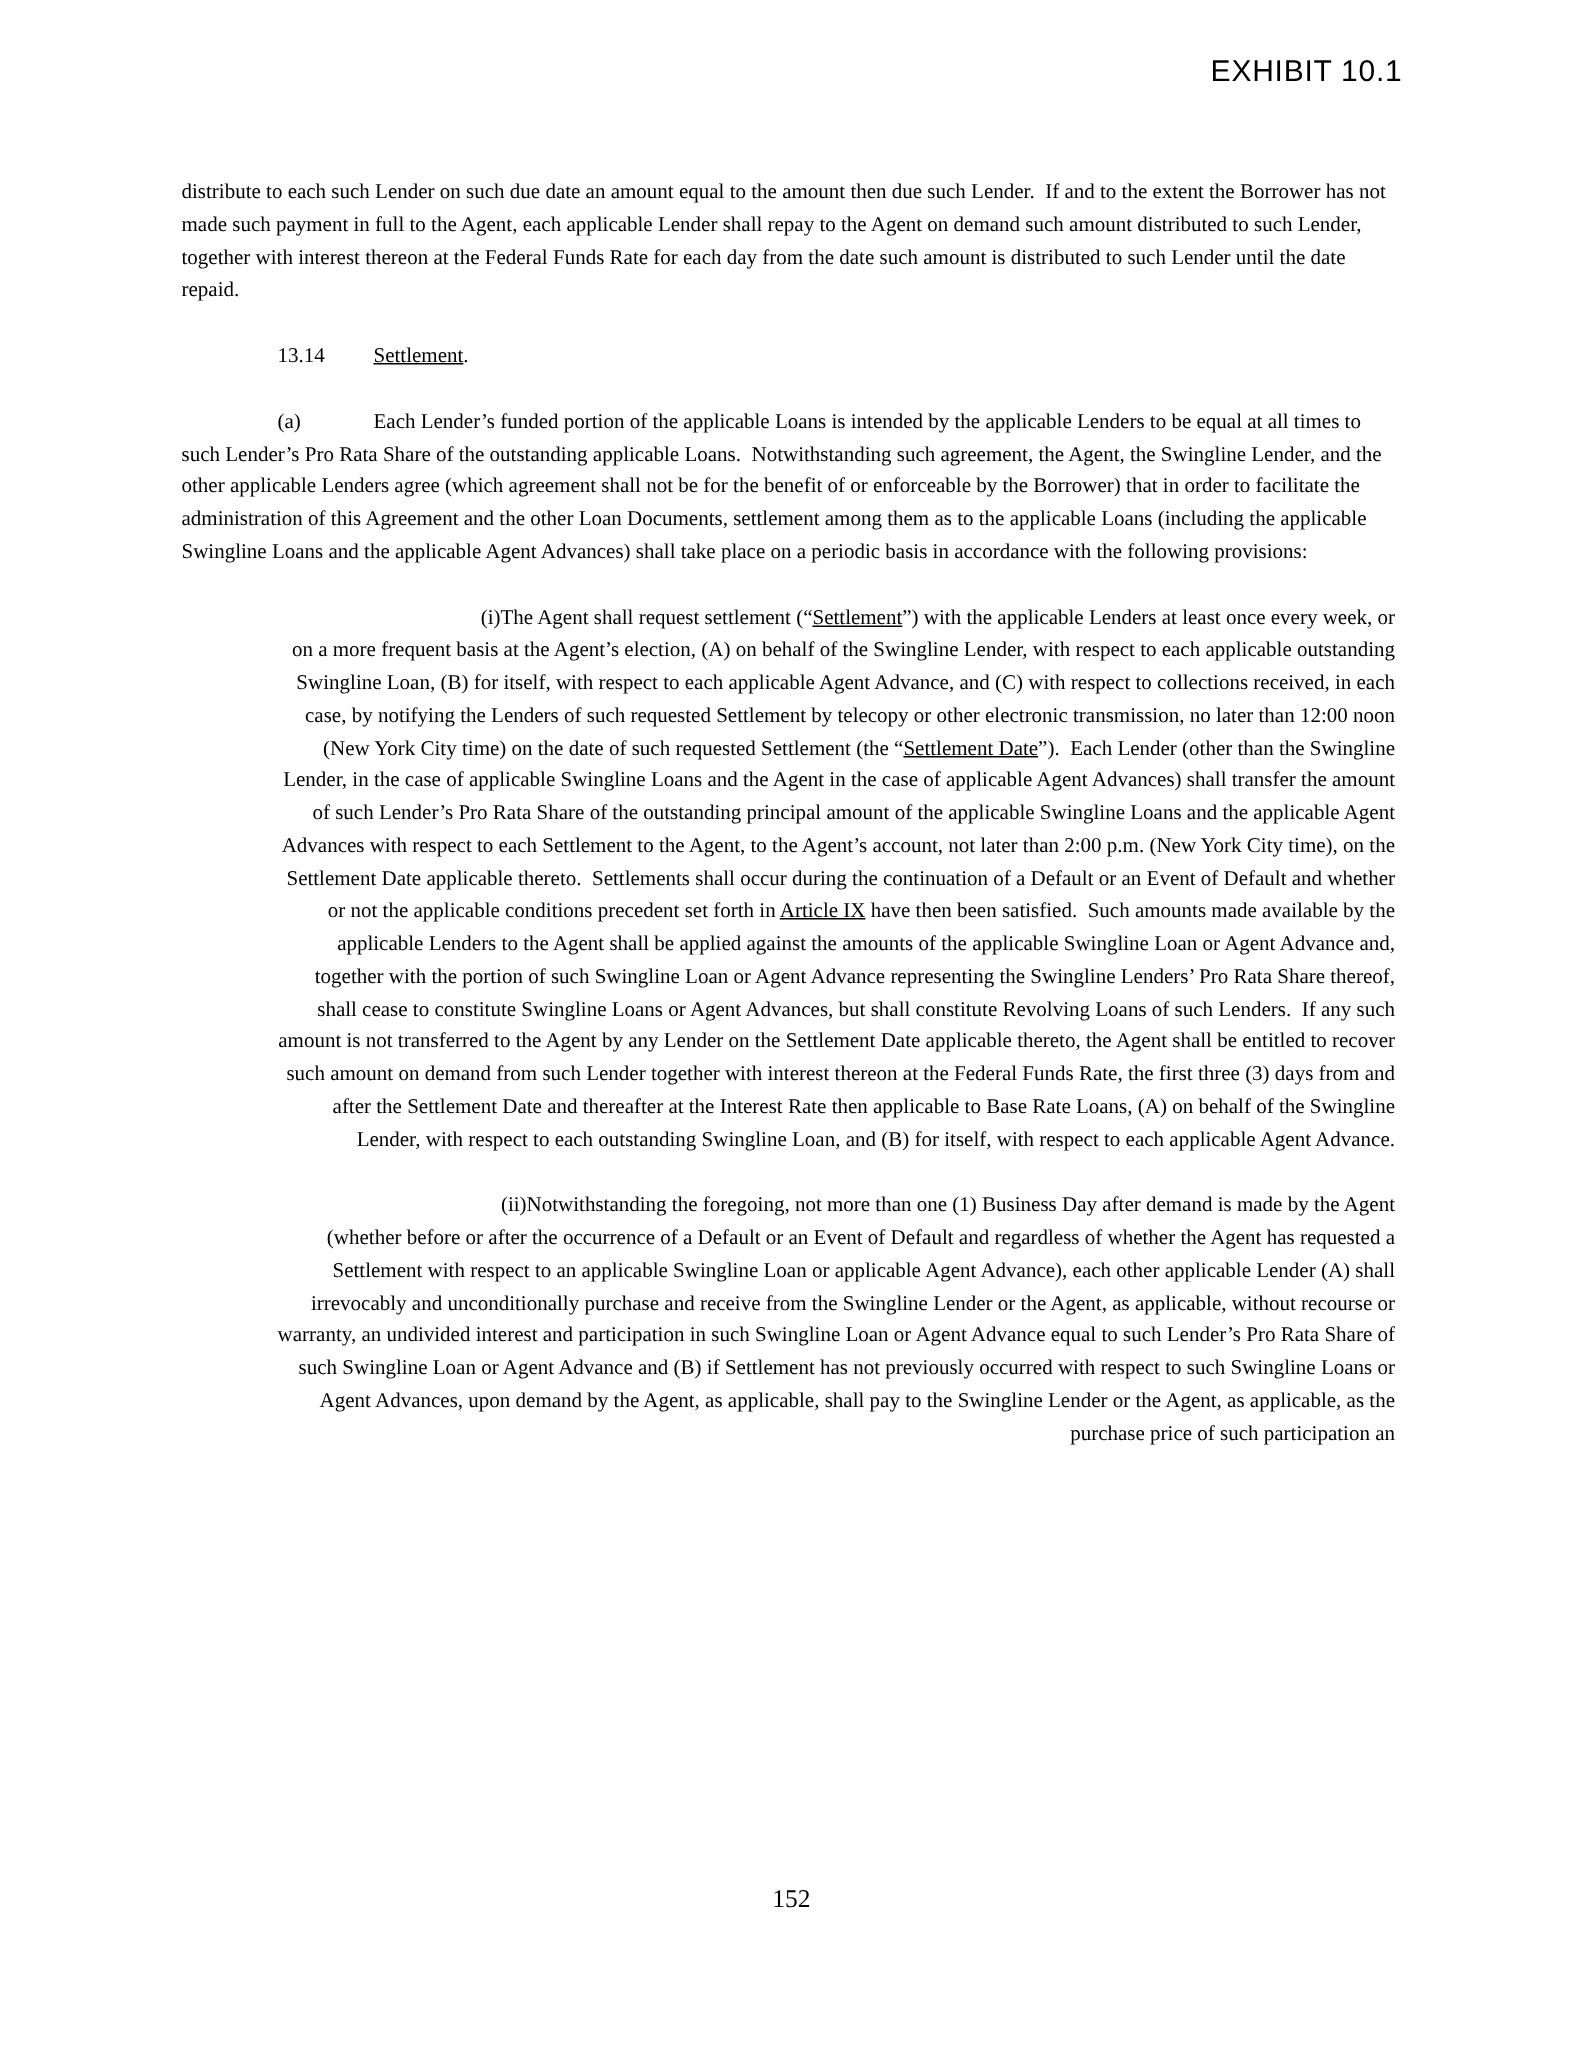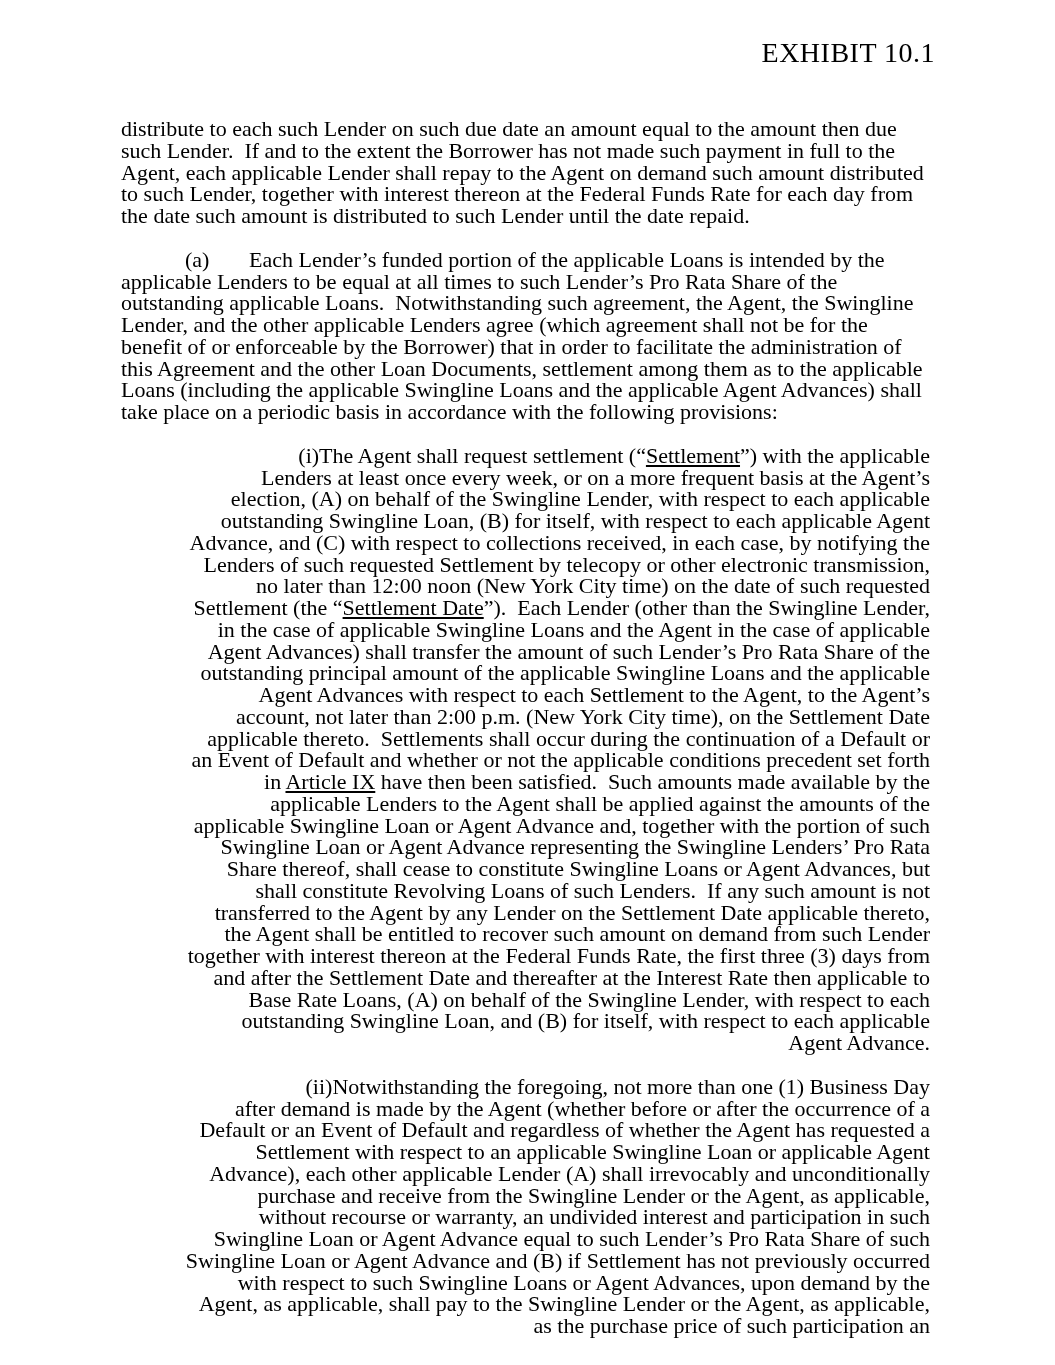--- a/index.html
+++ b/index.html
@@ -15,32 +15,32 @@
     position: relative;
     width: 1055px;
     height: 1365px;
     background: #ffffff;
     overflow: hidden;
   }
   .exhibit-header {
     position: absolute;
     top: 37px;
     right: 120px;
-    font-family: Liberation Serif, serif;
-    font-size: 28px;
+    font-family: Liberation Sans, sans-serif;
+    font-size: 20px;
     letter-spacing: 0.5px;
     white-space: nowrap;
     margin-left: 39px;
   }
   .content {
     position: absolute;
     left: 121px;
     top: 118px;
     width: 809px;
-    font-size: 22px;
+    font-size: 14px;
     line-height: 21.75px;
     text-align: left;
   }
   .para {
     margin: 0 0 22px 0;
     white-space: pre-wrap;
   }
   .indent { text-indent: 64px; }
   .clause { margin-left: 64px; text-indent: 64px; text-align: right; }
   .tab {
@@ -64,23 +64,25 @@
 <body>
 
 <div class="page">
 
   <div class="exhibit-header">EXHIBIT 10.1</div>
 
   <div class="content">
 
     <p class="para"><span>distribute to each such Lender on such due date an amount equal to the amount then due such Lender.  If and to the extent the Borrower has not made such payment in full to the Agent, each applicable Lender shall repay to the Agent on demand such amount distributed to such Lender, together with interest thereon at the Federal Funds Rate for each day from the date such amount is distributed to such Lender until the date repaid.</span></p>
 
+    <p class="para indent"><span class="tab tab-sm">13.14</span><span class="run-u">Settlement</span><span>.</span></p>
 
     <p class="para indent"><span class="tab tab-sm">(a)</span><span>Each Lender’s funded portion of the applicable Loans is intended by the applicable Lenders to be equal at all times to such Lender’s Pro Rata Share of the outstanding applicable Loans.  Notwithstanding such agreement, the Agent, the Swingline Lender, and the other applicable Lenders agree (which agreement shall not be for the benefit of or enforceable by the Borrower) that in order to facilitate the administration of this Agreement and the other Loan Documents, settlement among them as to the applicable Loans (including the applicable Swingline Loans and the applicable Agent Advances) shall take place on a periodic basis in accordance with the following provisions:</span></p>
 
     <p class="para clause"><span class="tab tab-lg">(i)</span><span>The Agent shall request settlement (“</span><span class="run-u">Settlement</span><span>”) with the applicable Lenders at least once every week, or on a more frequent basis at the Agent’s election, (A) on behalf of the Swingline Lender, with respect to each applicable outstanding Swingline Loan, (B) for itself, with respect to each applicable Agent Advance, and (C) with respect to collections received, in each case, by notifying the Lenders of such requested Settlement by telecopy or other electronic transmission, no later than 12:00 noon (New York City time) on the date of such requested Settlement (the “</span><span class="run-u">Settlement Date</span><span>”).  Each Lender (other than the Swingline Lender, in the case of applicable Swingline Loans and the Agent in the case of applicable Agent Advances) shall transfer the amount of such Lender’s Pro Rata Share of the outstanding principal amount of the applicable Swingline Loans and the applicable Agent Advances with respect to each Settlement to the Agent, to the Agent’s account, not later than 2:00 p.m. (New York City time), on the Settlement Date applicable thereto.  Settlements shall occur during the continuation of a Default or an Event of Default and whether or not the applicable conditions precedent set forth in </span><span class="run-u">Article IX</span><span> have then been satisfied.  Such amounts made available by the applicable Lenders to the Agent shall be applied against the amounts of the applicable Swingline Loan or Agent Advance and, together with the portion of such Swingline Loan or Agent Advance representing the Swingline Lenders’ Pro Rata Share thereof, shall cease to constitute Swingline Loans or Agent Advances, but shall constitute Revolving Loans of such Lenders.  If any such amount is not transferred to the Agent by any Lender on the Settlement Date applicable thereto, the Agent shall be entitled to recover such amount on demand from such Lender together with interest thereon at the Federal Funds Rate, the first three (3) days from and after the Settlement Date and thereafter at the Interest Rate then applicable to Base Rate Loans, (A) on behalf of the Swingline Lender, with respect to each outstanding Swingline Loan, and (B) for itself, with respect to each applicable Agent Advance.</span></p>
 
     <p class="para clause"><span class="tab tab-lg">(ii)</span><span>Notwithstanding the foregoing, not more than one (1) Business Day after demand is made by the Agent (whether before or after the occurrence of a Default or an Event of Default and regardless of whether the Agent has requested a Settlement with respect to an applicable Swingline Loan or applicable Agent Advance), each other applicable Lender (A) shall irrevocably and unconditionally purchase and receive from the Swingline Lender or the Agent, as applicable, without recourse or warranty, an undivided interest and participation in such Swingline Loan or Agent Advance equal to such Lender’s Pro Rata Share of such Swingline Loan or Agent Advance and (B) if Settlement has not previously occurred with respect to such Swingline Loans or Agent Advances, upon demand by the Agent, as applicable, shall pay to the Swingline Lender or the Agent, as applicable, as the purchase price of such participation an</span></p>
 
   </div>
 
+  <div class="page-number">152</div>
 
 </div>
 
 </body></html>

